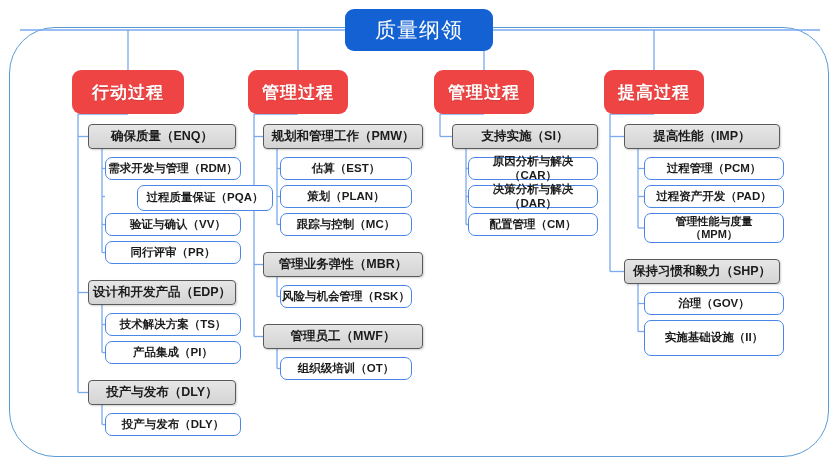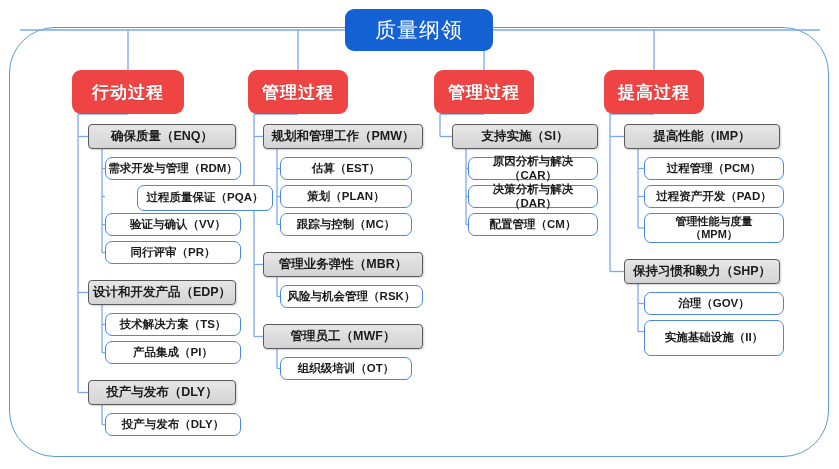--- a/index.html
+++ b/index.html
@@ -161,21 +161,21 @@
       <div class="node-leaf" style="left: 105px; top: 313px; width: 136px; height: 23px;">技术解决方案（TS）</div>
       <div class="node-leaf" style="left: 105px; top: 341px; width: 136px; height: 23px;">产品集成（PI）</div>
       <div class="node-group" style="left: 88px; top: 380px; width: 148px; height: 25px;">投产与发布（DLY）</div>
       <div class="node-leaf" style="left: 105px; top: 413px; width: 136px; height: 23px;">投产与发布（DLY）</div>
       <div class="col-head" style="left: 248px; top: 70px; width: 100px;">管理过程</div>
       <div class="node-group" style="left: 263px; top: 124px; width: 160px; height: 25px;">规划和管理工作（PMW）</div>
       <div class="node-leaf" style="left: 280px; top: 157px; width: 132px; height: 23px;">估算（EST）</div>
       <div class="node-leaf" style="left: 280px; top: 185px; width: 132px; height: 23px;">策划（PLAN）</div>
       <div class="node-leaf" style="left: 280px; top: 213px; width: 132px; height: 23px;">跟踪与控制（MC）</div>
       <div class="node-group" style="left: 263px; top: 252px; width: 160px; height: 25px;">管理业务弹性（MBR）</div>
-      <div class="node-leaf" style="left: 280px; top: 285px; width: 143px; height: 23px;">风险与机会管理（RSK）</div>
+      <div class="node-leaf" style="left: 280px; top: 285px; width: 132px; height: 23px;">风险与机会管理（RSK）</div>
       <div class="node-group" style="left: 263px; top: 324px; width: 160px; height: 25px;">管理员工（MWF）</div>
       <div class="node-leaf" style="left: 280px; top: 357px; width: 132px; height: 23px;">组织级培训（OT）</div>
       <div class="col-head" style="left: 434px; top: 70px; width: 100px;">管理过程</div>
       <div class="node-group" style="left: 452px; top: 124px; width: 146px; height: 25px;">支持实施（SI）</div>
       <div class="node-leaf" style="left: 468px; top: 157px; width: 130px; height: 23px;">原因分析与解决（CAR）</div>
       <div class="node-leaf" style="left: 468px; top: 185px; width: 130px; height: 23px;">决策分析与解决（DAR）</div>
       <div class="node-leaf" style="left: 468px; top: 213px; width: 130px; height: 23px;">配置管理（CM）</div>
       <div class="col-head" style="left: 604px; top: 70px; width: 100px;">提高过程</div>
       <div class="node-group" style="left: 624px; top: 124px; width: 156px; height: 25px;">提高性能（IMP）</div>
       <div class="node-leaf" style="left: 644px; top: 157px; width: 140px; height: 23px;">过程管理（PCM）</div>

